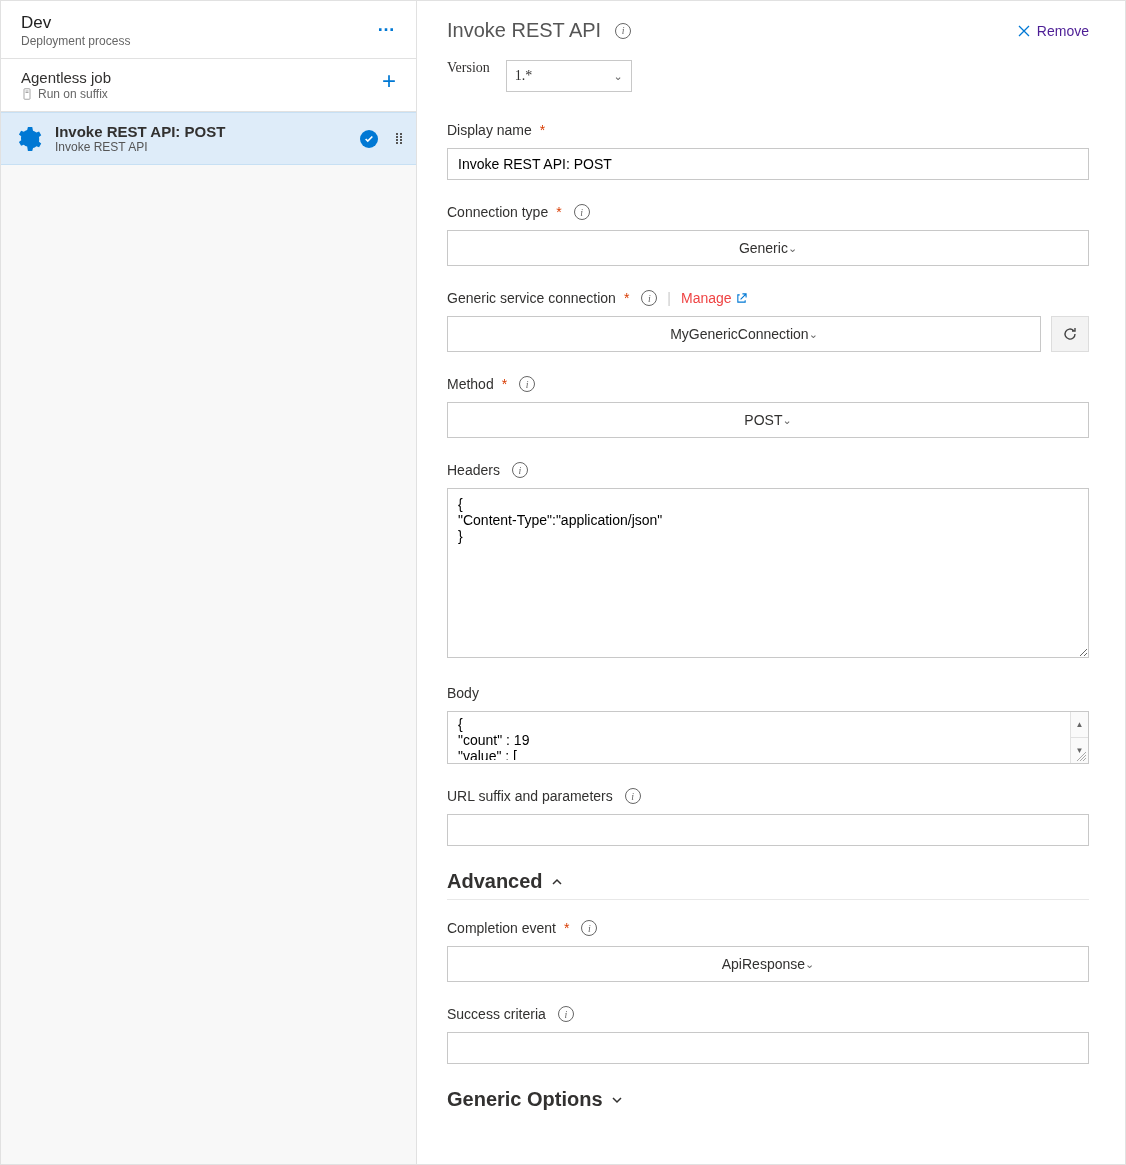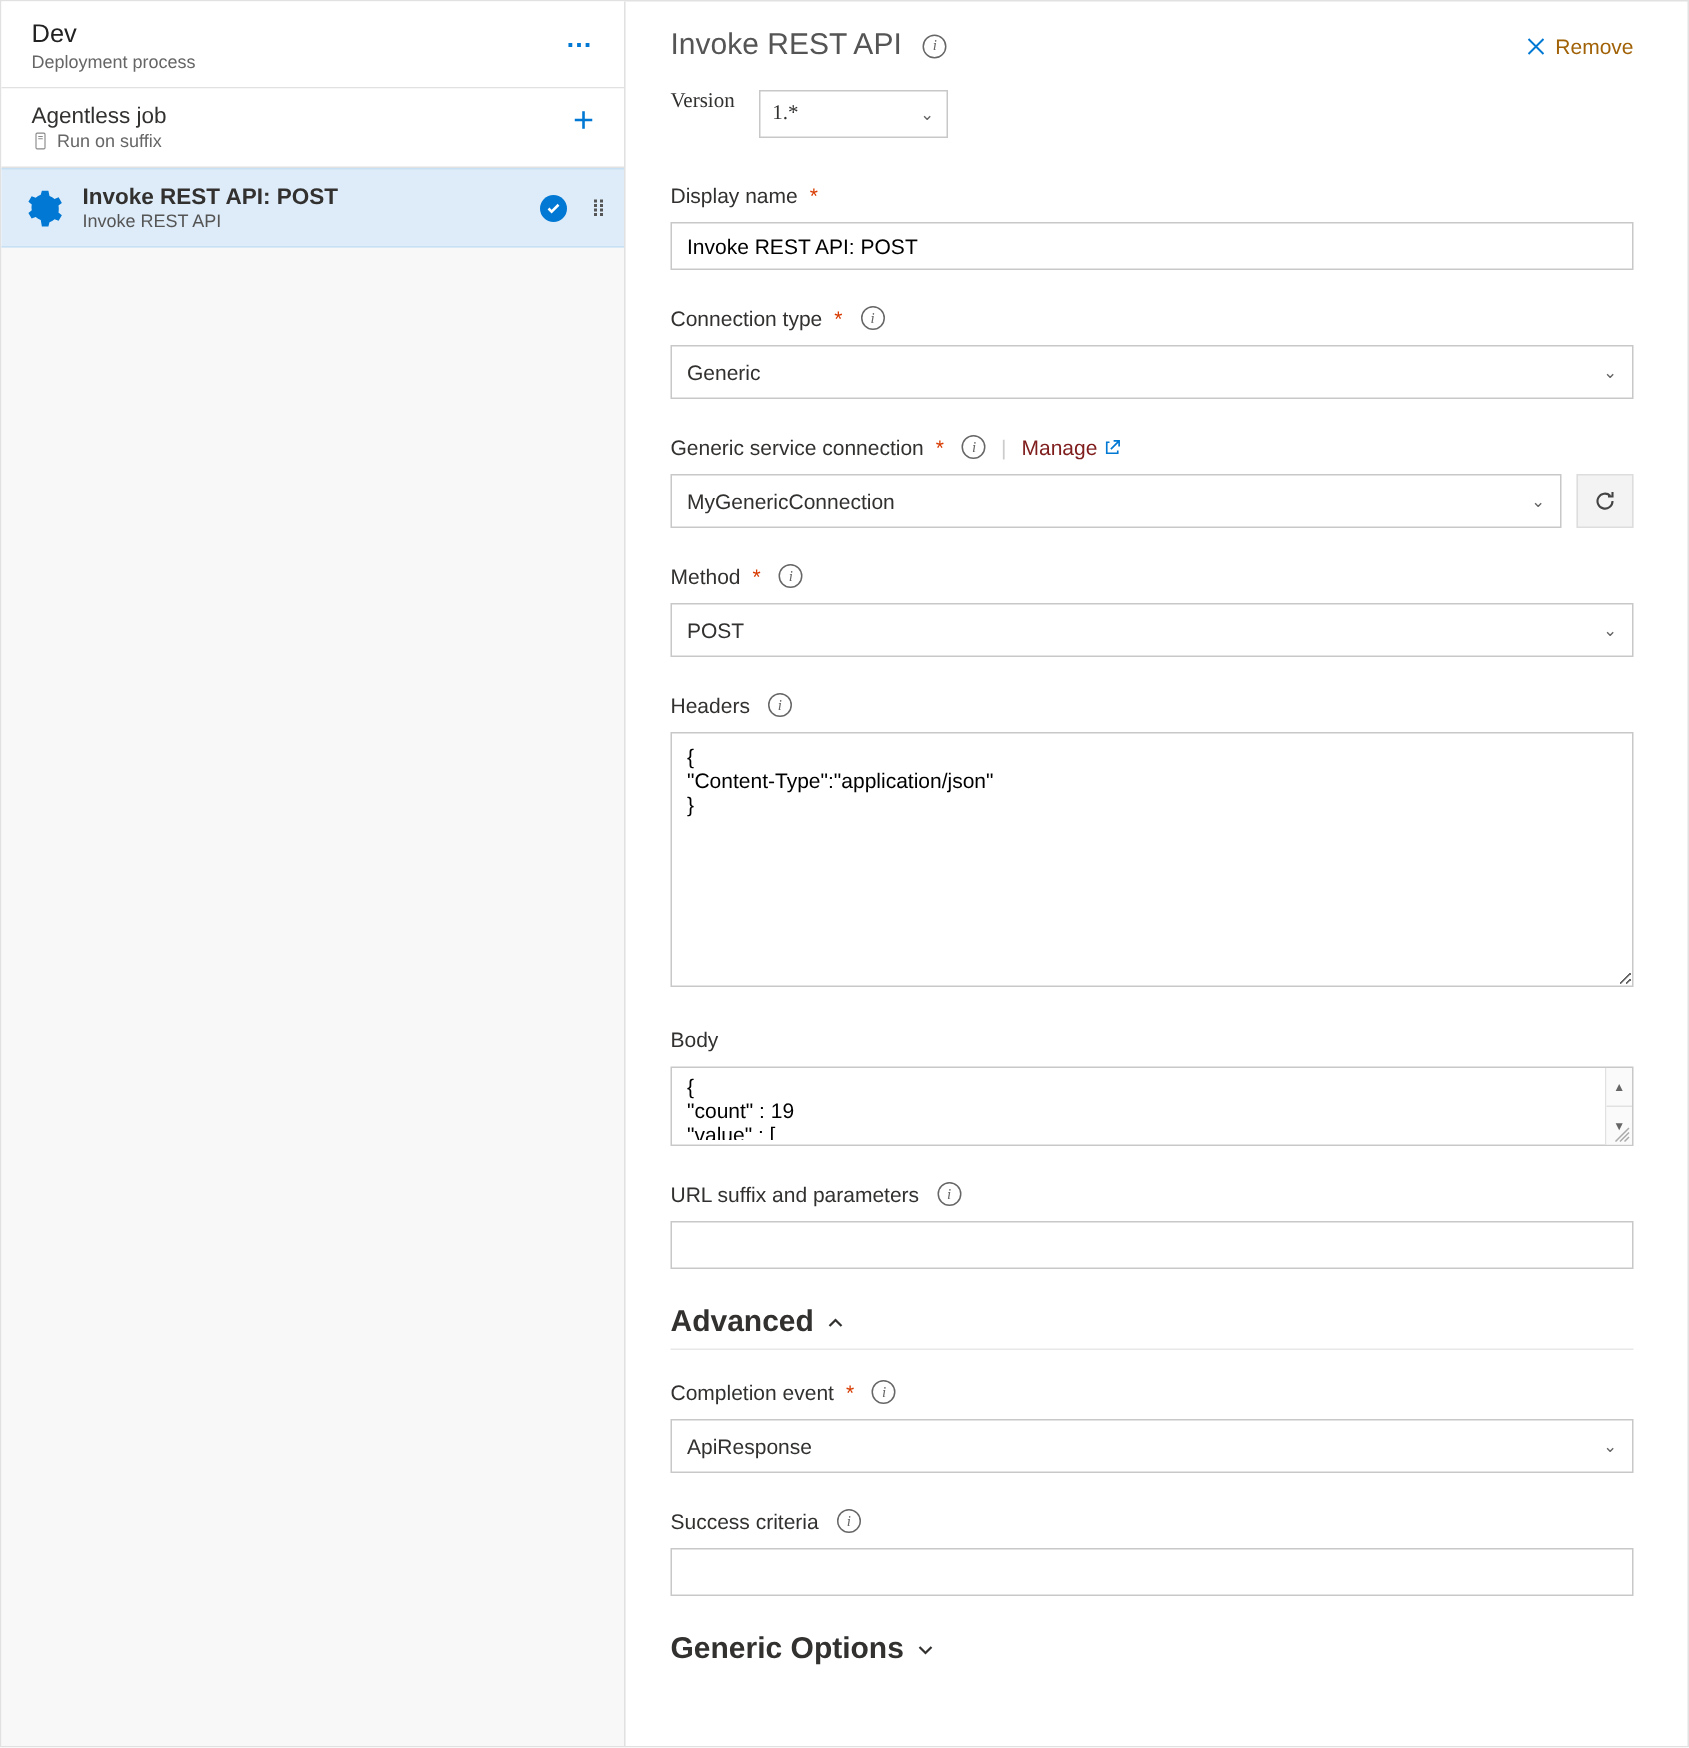--- a/index.html
+++ b/index.html
@@ -82,44 +82,44 @@
     overflow-y: auto;
   }
   .main-header {
     display: flex;
     justify-content: space-between;
     align-items: center;
     margin-bottom: 18px;
   }
   .main-title-wrap { display:flex; align-items:center; gap:10px; }
   .main-title { font-size: 20px; color:#555; }
-  .remove-link { color:#a16207; display:flex; align-items:center; gap:6px; font-size:14px; cursor:pointer;}
+  .remove-link { color:#4c1d95; display:flex; align-items:center; gap:6px; font-size:14px; cursor:pointer;}
   .row-version { display:flex; align-items:flex-start; gap:16px; margin-bottom:30px;font-family:Liberation Serif, serif;}
   .version-select {
     width:126px; height:32px; border:1px solid #c8c8c8; padding:0 8px;
     display:flex; align-items:center; justify-content:space-between; cursor:pointer;
   }
   .form-group { margin-bottom: 24px; }
   .label-row { display:flex; align-items:center; gap:8px; margin-bottom:10px; font-size:14px; color:#323130;}
   .req { color:#d83b01; }
   .info-icon {
     width:16px; height:16px; border:1px solid #666; border-radius:50%;
     display:inline-flex; align-items:center; justify-content:center;
     font-size:10px; color:#666; font-style:italic; font-family:Georgia,serif;
     cursor:help; margin-left:4px;
   }
   .pipe { color:#ccc; margin:0 2px; }
-  .link { color:#7f1d1d; cursor:pointer; display:inline-flex; align-items:center; gap:4px;}
+  .link { color:#ef4444; cursor:pointer; display:inline-flex; align-items:center; gap:4px;}
   input[type="text"], .select-box, textarea {
     width:100%; border:1px solid #c8c8c8; padding:7px 10px;
     font-family:inherit; font-size:14px; background:#fff;
   }
   textarea { resize: both; }
   .select-box {
-    display:flex; align-items:center; justify-content:space-between;
+    display:flex; align-items:center; justify-content:center;
     height:36px; cursor:pointer;
   }
   .chevron { font-size:11px; color:#666; }
   .conn-row { display:flex; gap:10px; align-items:stretch; }
   .conn-row .select-box { flex:1; }
   .refresh-btn {
     width:38px; border:1px solid #ddd; background:#f3f3f3;
     display:flex; align-items:center; justify-content:center; cursor:pointer;
   }
   .headers-ta { height:170px; }

